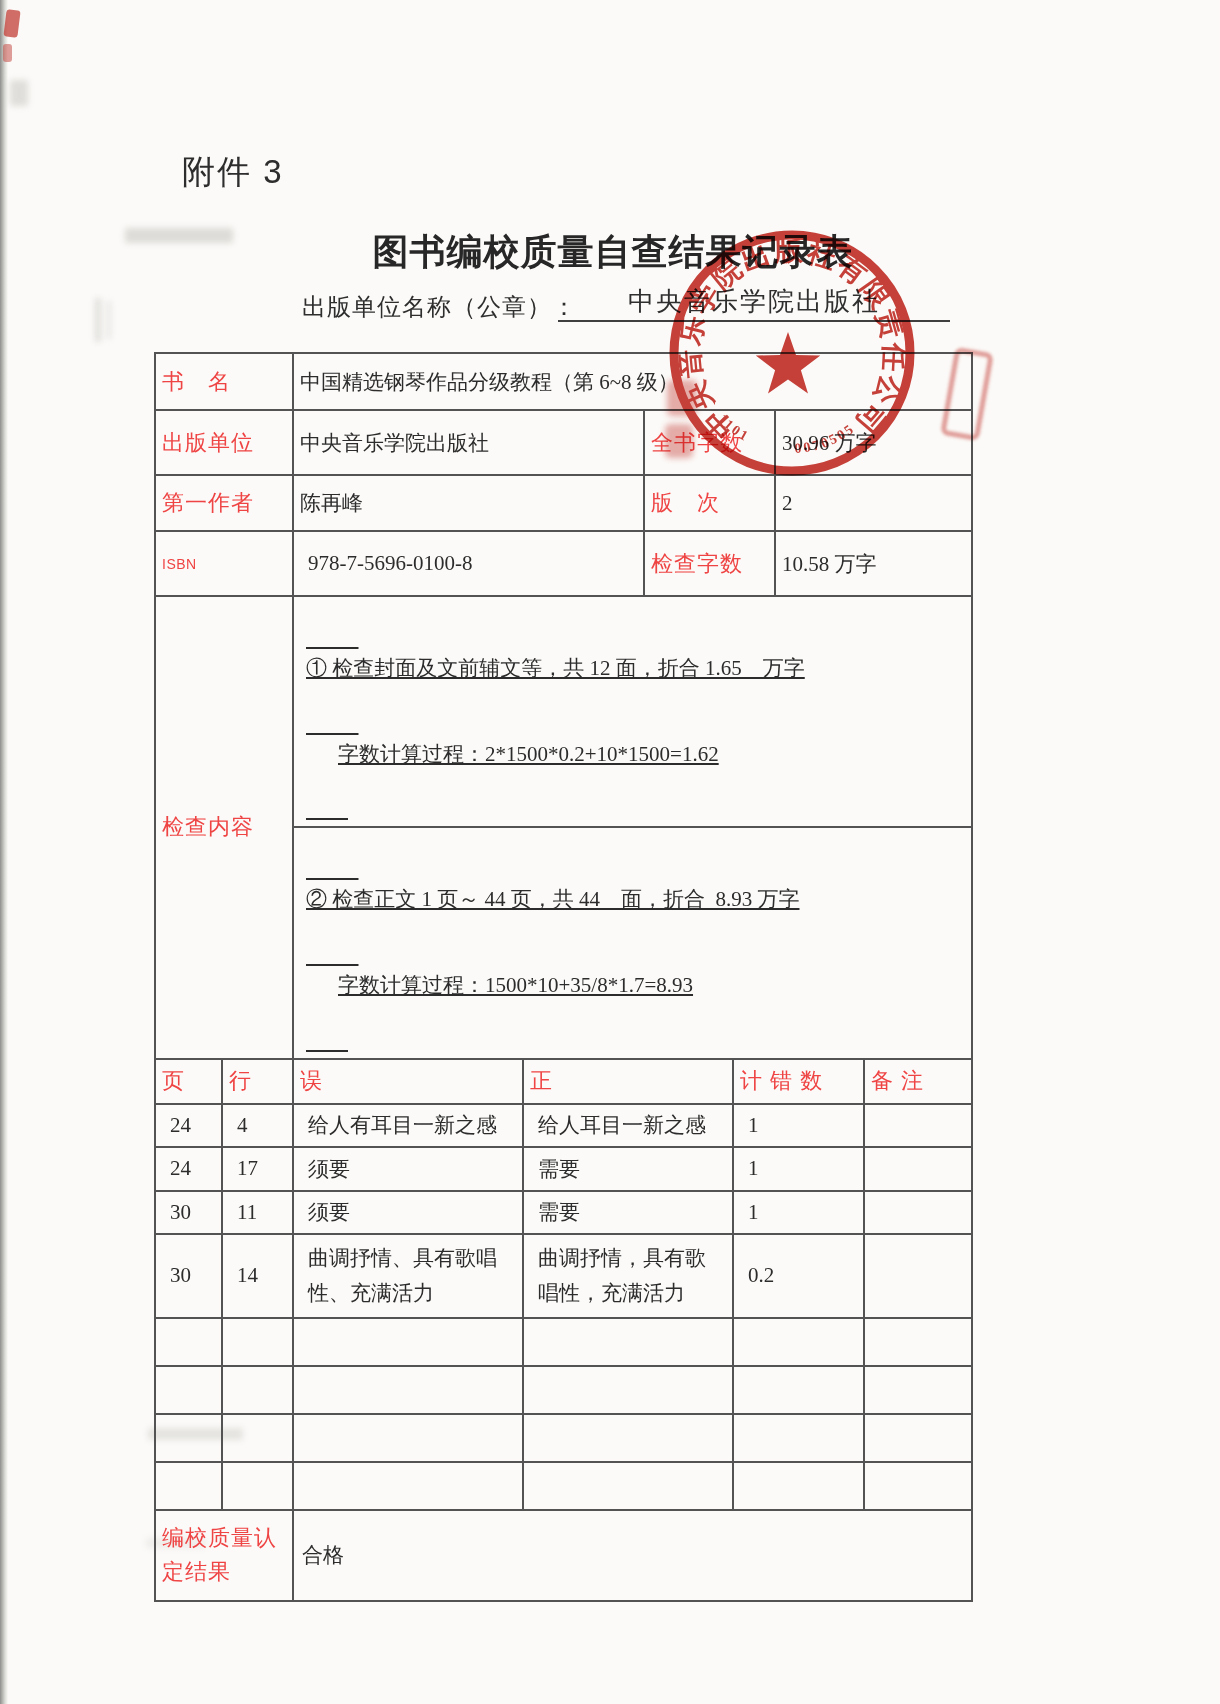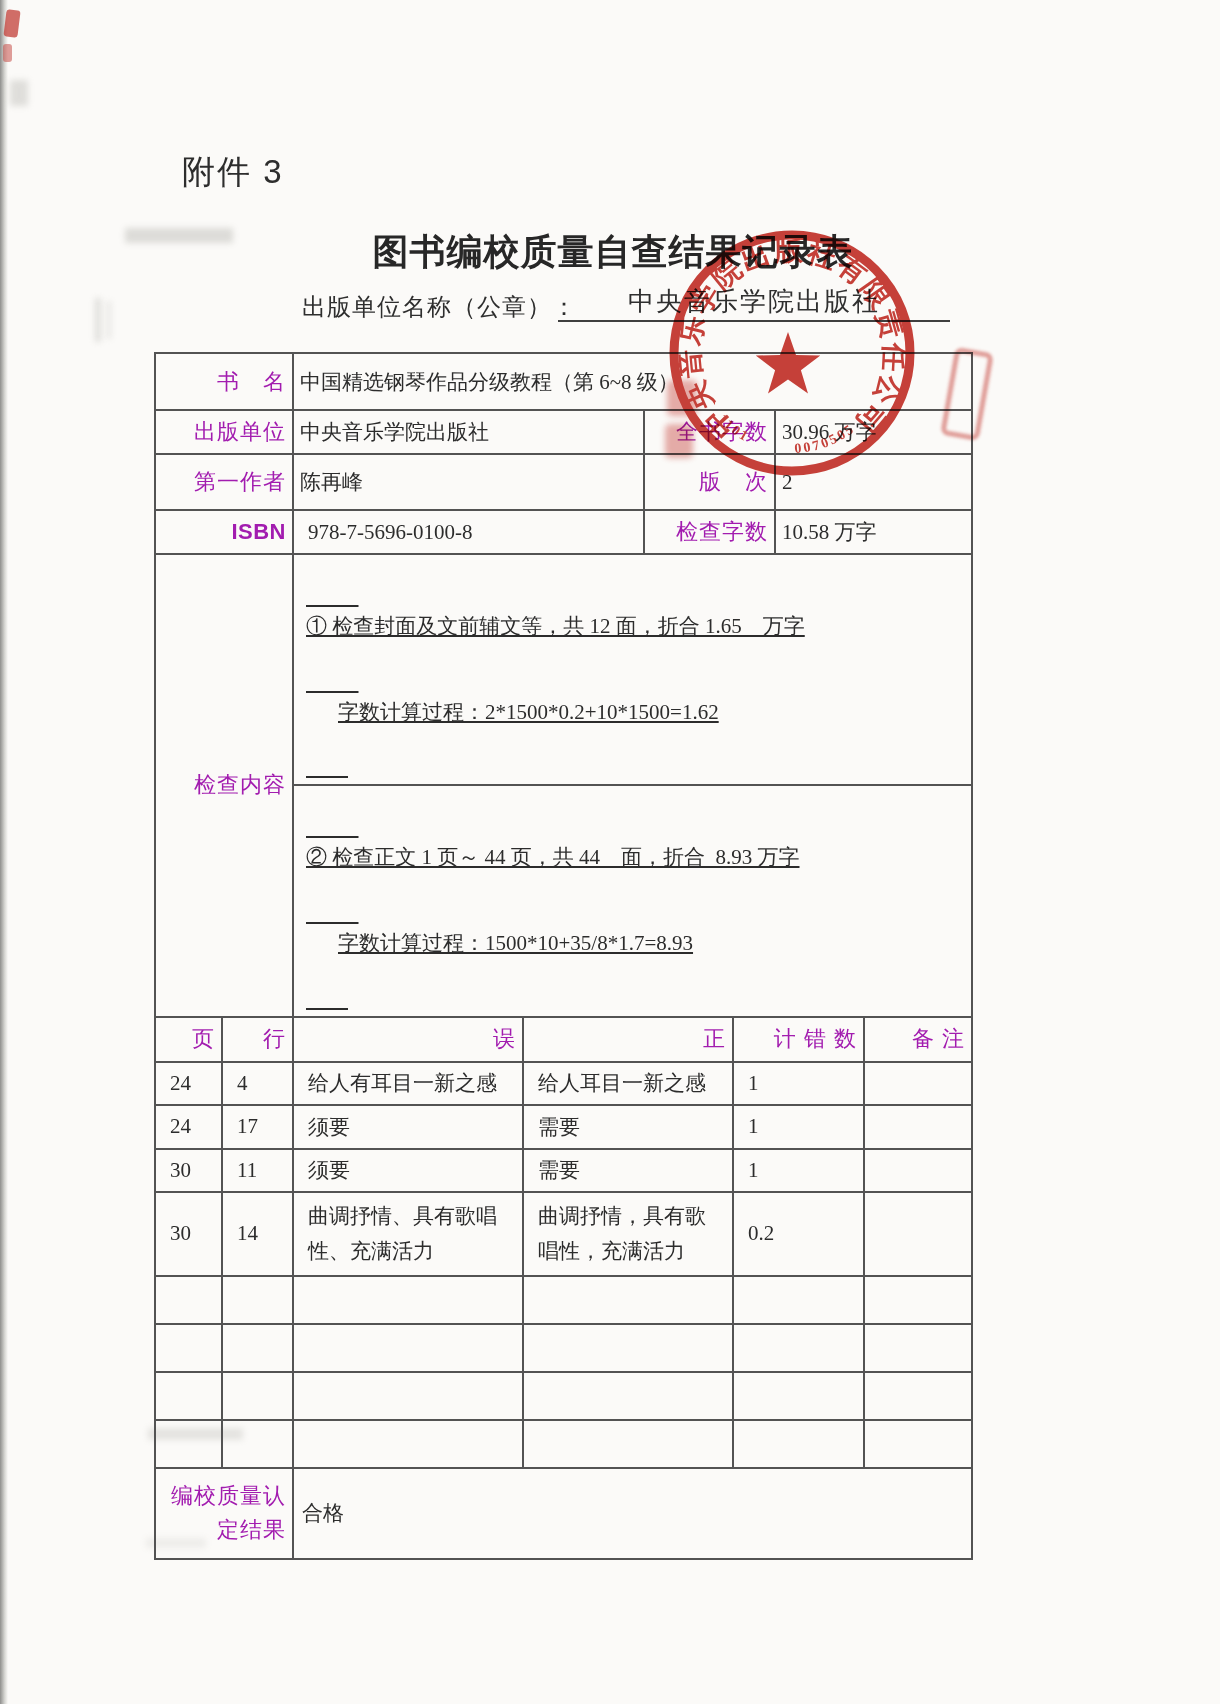--- a/index.html
+++ b/index.html
@@ -28,26 +28,26 @@
   .pub-line-label{position:absolute;left:302px;top:291px;font-size:24px;font-weight:500;letter-spacing:1px;color:#2e2e2e;}
   .pub-underline{position:absolute;left:558px;top:284px;width:392px;height:36px;
     border-bottom:2px solid #3f3f3f;text-align:center;}
   .pub-underline span{font-family:"Liberation Serif",serif;font-size:26px;letter-spacing:2px;color:#2f2f2f;line-height:36px;}
 
   .tables{position:absolute;left:154px;top:352px;width:818px;}
   table{border-collapse:collapse;table-layout:fixed;width:818px;}
   table + table{margin-top:-2px;}
   td{border:2px solid #535353;padding:2px 6px;vertical-align:middle;overflow:hidden;
      font-family:"Liberation Serif",serif;font-size:21px;color:#2c2c2c;}
-  td.lab{font-family:"Liberation Sans",sans-serif;font-weight:500;font-size:22px;text-align:right;letter-spacing:1px;color:#a21caf;}
-  td.isbn{font-size:22px;font-weight:700;letter-spacing:.5px;}
+  td.lab{font-family:"Liberation Sans",sans-serif;font-weight:500;font-size:22px;text-align:left;letter-spacing:1px;color:#ef4444;}
+  td.isbn{font-size:14px;font-weight:400;letter-spacing:.5px;}
   td.center{}
   td.left{text-align:left;padding-left:14px;}
   td.pl{padding-left:14px;}
-  .h57{height:57px}.h52{height:44px}.h54{height:56px}
+  .h57{height:57px}.h52{height:65px}.h54{height:56px}
   .h82{height:82px}.h95{height:95px}
   .h45{height:45px}.h44{height:44px}.h43{height:43px}.h84{height:84px}
   .h48{height:48px}.h46{height:46px}.h42{height:42px}.h91{height:91px}
   .chk{padding:4px 10px 4px 12px;white-space:pre-wrap;text-decoration:underline;}
   .chk .l1{line-height:1.7;}
   .chk .l2{padding-left:32px;line-height:1.7;}
   .wrap2{line-height:1.65;padding-top:4px;padding-bottom:4px;}
   .final-lab{line-height:1.55;letter-spacing:1px;}
   .final-val{padding-left:8px;}
 

